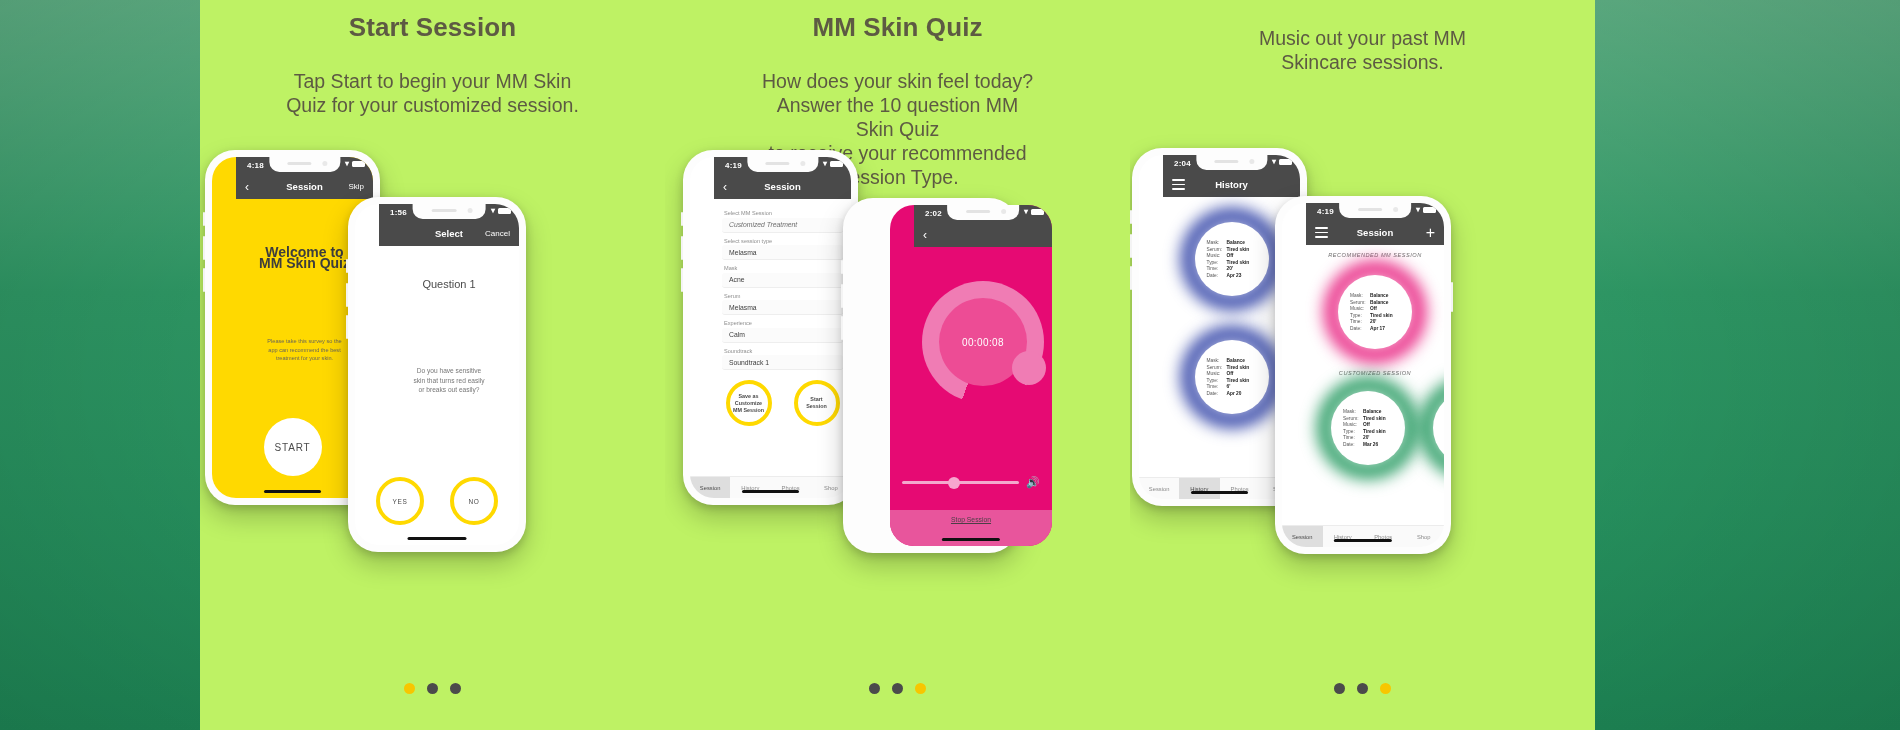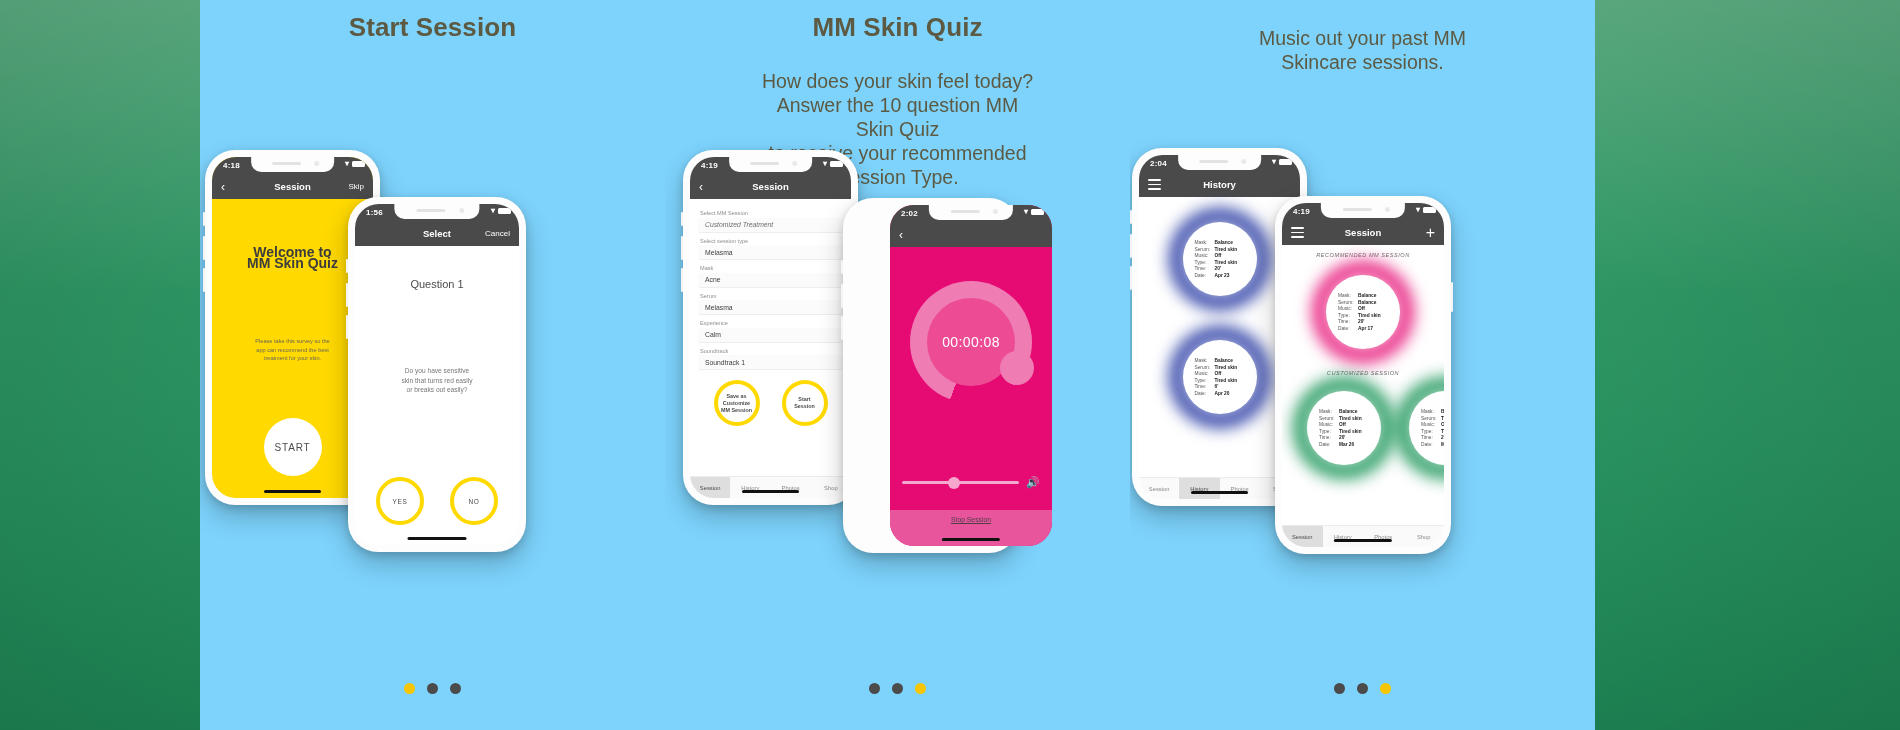--- a/index.html
+++ b/index.html
@@ -20,21 +20,21 @@
       linear-gradient(180deg, #63b98b 0%, #2f9a66 40%, #1f8c59 100%);
   }
   .bg-vignette {
     position: absolute; inset: 0;
     background: radial-gradient(ellipse 70% 90% at 50% 50%, rgba(0,0,0,0) 40%, rgba(0,0,0,.18) 100%);
   }
 
   
   .strip {
     position: absolute; left: 200px; top: 0; width: 1395px; height: 730px;
-    background: #7dd3fc;
+    background: #bef264;
     display: flex;
   }
   .panel { position: relative; width: 465px; height: 730px; overflow: hidden; }
 
   .panel-title {
     text-align: center; color: #5d5a43;
     font-size: 26px; font-weight: bold; letter-spacing: .1px;
     margin-top: 12px;
   }
   .panel-sub {
@@ -52,21 +52,21 @@
   
   .phone {
     position: absolute;
     background: #fdfdfd;
     border-radius: 30px;
     box-shadow: 0 12px 26px rgba(0,0,0,.22), 0 3px 8px rgba(0,0,0,.16);
     padding: 7px;
   }
   .screen {
     position: relative; width: 100%; height: 100%;
-    border-radius: 24px; overflow: hidden; background: #fff;
+    border-radius: 24px; overflow: hidden; background: #fff; padding-left: 24px;
   }
   .statusbar {
     position: relative; height: 17px; background: #4a4a4a; color: #fff;
     font-size: 8px; font-weight: bold; display: flex; align-items: center;
   }
   .statusbar .time { margin-left: 11px; letter-spacing: .2px; }
   .notch {
     position: absolute; left: 50%; transform: translateX(-50%);
     top: 0; width: 52%; height: 15px; background: #fdfdfd;
     border-bottom-left-radius: 10px; border-bottom-right-radius: 10px;
@@ -139,21 +139,21 @@
   
   #p2b { left: 178px; top: 198px; width: 176px; height: 355px; z-index: 3; }
   #p2b .screen { background: #e60a73; margin-left: 40px; }
   .ring-wrap { position: relative; margin: 34px auto 0; width: 122px; height: 122px; }
   .ring-outer { position: absolute; inset: 0; border-radius: 50%;
                 background: conic-gradient(from 200deg, #f07cb4 0 82%, rgba(240,124,180,0) 82% 100%); }
   .ring-inner { position: absolute; inset: 17px; border-radius: 50%; background: #ed4c95; }
   .ring-knob { position: absolute; width: 34px; height: 34px; border-radius: 50%;
                background: #f07cb4; right: -2px; bottom: 18px; }
   .timer-text { position: absolute; inset: 0; display: flex; align-items: center; justify-content: center;
-                color: #fff; font-size: 14px; letter-spacing: .4px; }
+                color: #fff; font-size: 10px; letter-spacing: .4px; }
   .vol-row { position: absolute; bottom: 58px; left: 12px; right: 12px;
              display: flex; align-items: center; gap: 7px; }
   .vol-track { flex: 1; height: 2.5px; border-radius: 2px; background: #f3a8cd; position: relative; }
   .vol-thumb { position: absolute; left: 44%; top: 50%; transform: translate(-50%,-50%);
                width: 12px; height: 12px; border-radius: 50%; background: #f7a7ce; }
   .vol-icon { color: #f7c3dd; font-size: 11px; line-height: 1; }
   .stop-bar { position: absolute; bottom: 0; left: 0; right: 0; height: 36px;
               background: #e8559c; display: flex; align-items: flex-start; justify-content: center;
               padding-top: 6px; }
   .stop-bar span { color: #4b3f46; font-size: 6.8px; text-decoration: underline; }
@@ -181,20 +181,22 @@
 <body>
 
 <div id="root">
   <div class="bg-green"></div>
   <div class="bg-vignette"></div>
 
   <div class="strip">
 
     <div class="panel">
       <div class="panel-title">Start Session</div>
+      <div class="panel-sub">Tap Start to begin your MM Skin
+Quiz for your customized session.</div>
 
       <div class="phone" id="p1a">
         <div class="side-btn" style="left:-2px;top:62px;width:2px;height:14px;"></div>
         <div class="side-btn" style="left:-2px;top:86px;width:2px;height:24px;"></div>
         <div class="side-btn" style="left:-2px;top:118px;width:2px;height:24px;"></div>
         <div class="screen">
           <div class="statusbar">
             <span class="time">4:18</span>
             <div class="notch">
               <div class="speaker"></div>

